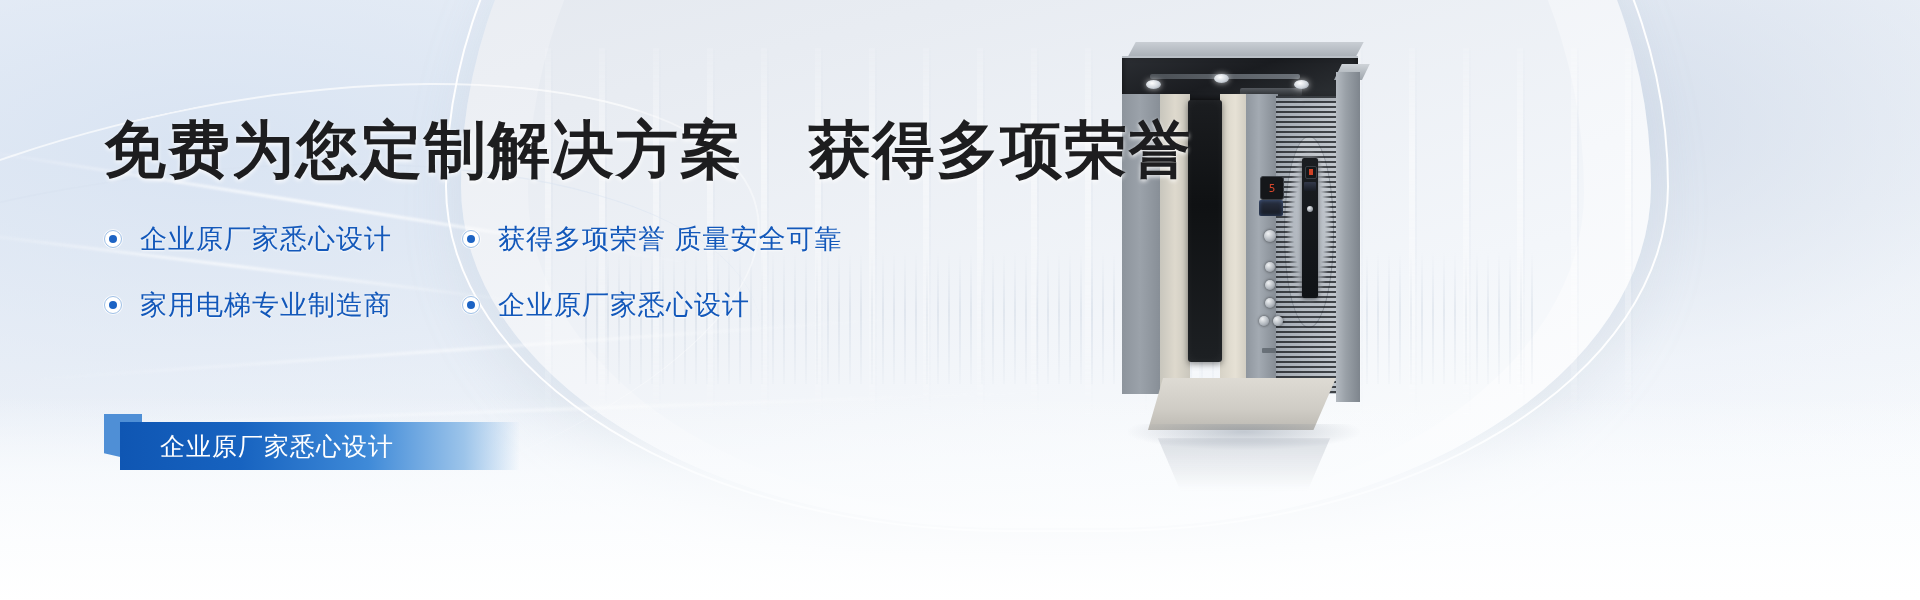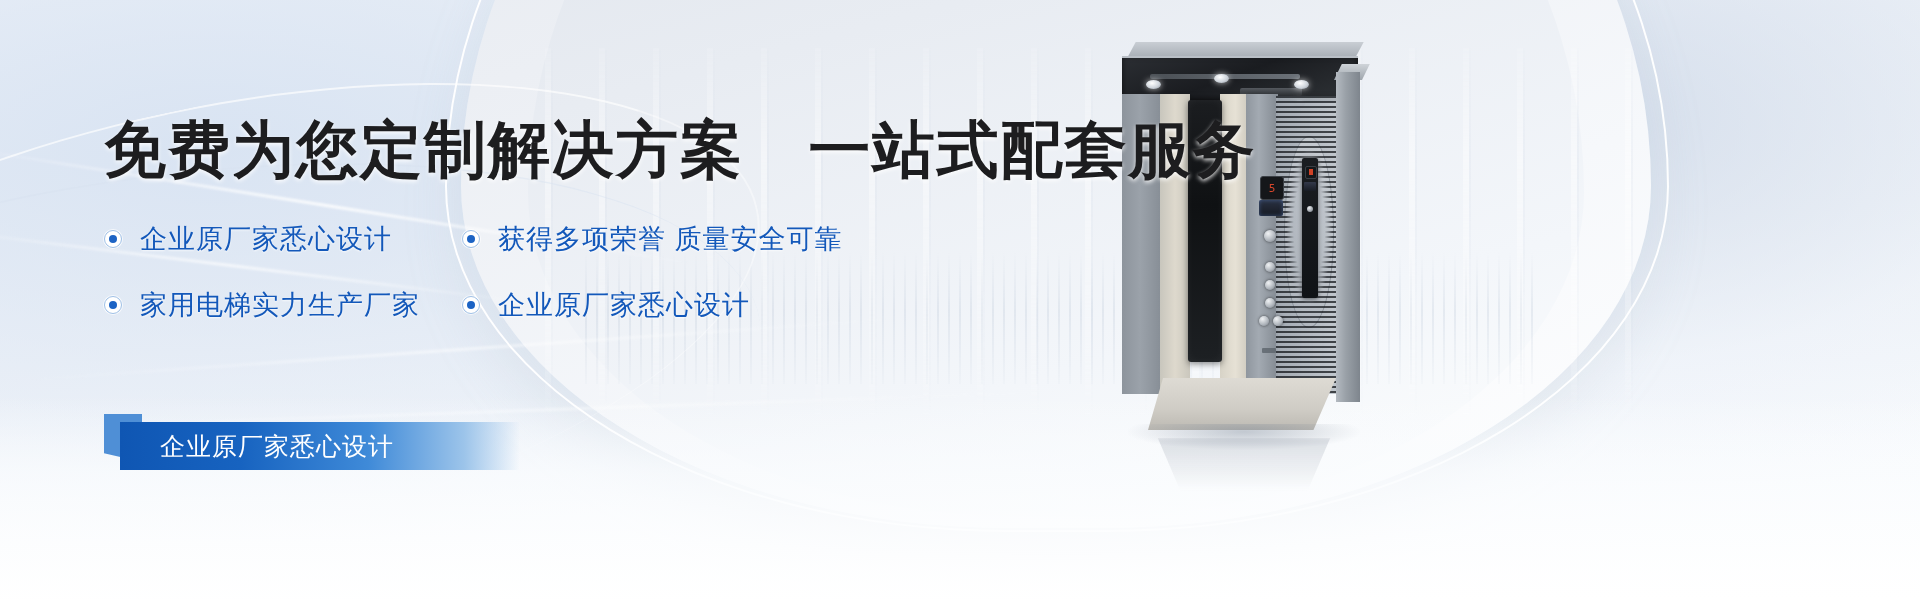--- a/index.html
+++ b/index.html
@@ -381,40 +381,40 @@
     <div class="floor-cab"></div>
     <div class="floor-shadow"></div>
     <div class="cab-reflection"></div>
   </div>
 
   <div class="content">
 
     <div class="headline">
       <span>免费为您定制解决方案</span>
       <span class="gap"></span>
-      <span>一站式配套服务</span>
+      <span>获得多项荣誉</span>
     </div>
 
     <div class="bullets">
 
       <div class="bullet-row">
         <div class="bullet col-a">
           <span class="dot"></span>
           <span class="bullet-text">企业原厂家悉心设计</span>
         </div>
         <div class="bullet col-b">
           <span class="dot"></span>
           <span class="bullet-text">获得多项荣誉 质量安全可靠</span>
         </div>
       </div>
 
       <div class="bullet-row">
         <div class="bullet col-a">
           <span class="dot"></span>
-          <span class="bullet-text">家用电梯实力生产厂家</span>
+          <span class="bullet-text">家用电梯专业制造商</span>
         </div>
         <div class="bullet col-b">
           <span class="dot"></span>
           <span class="bullet-text">企业原厂家悉心设计</span>
         </div>
       </div>
 
     </div>
 
     <div class="ribbon-wrap">

